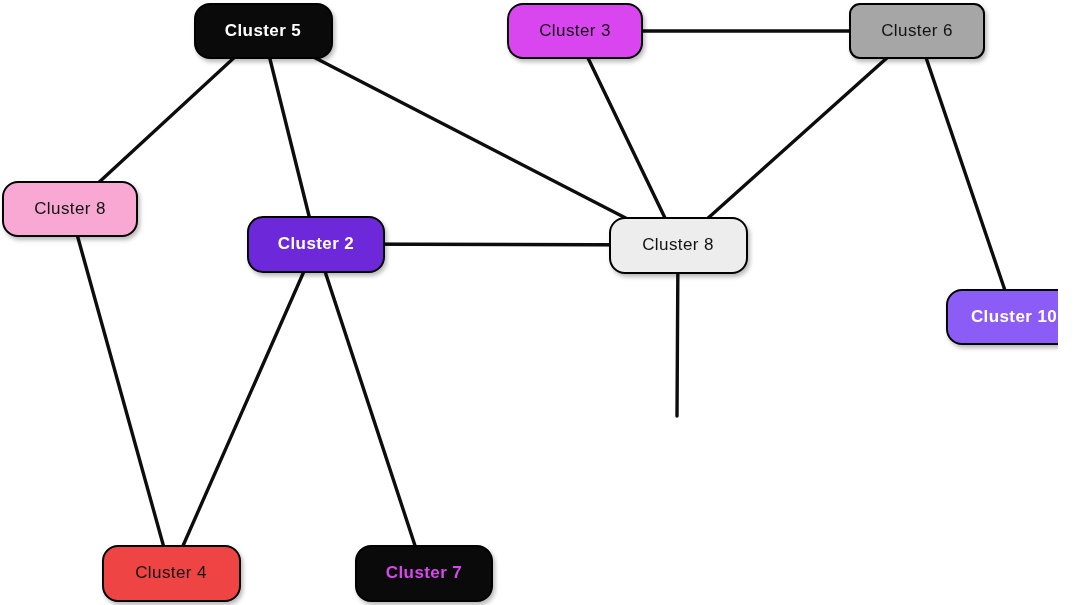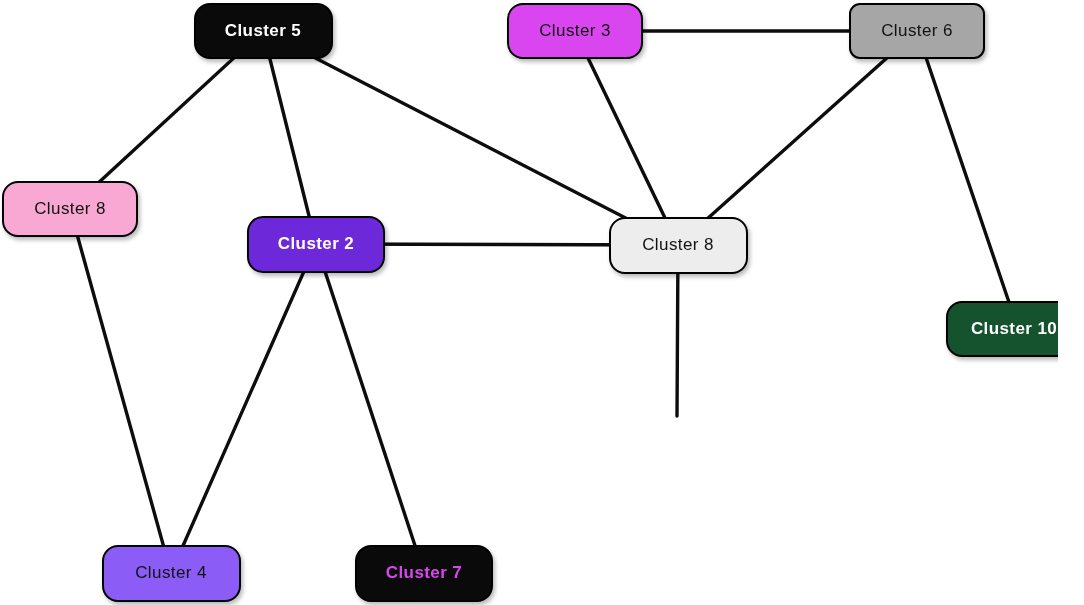--- a/index.html
+++ b/index.html
@@ -70,22 +70,22 @@
     </div>
     <div class="node" style="left: 2px; top: 181px; width: 136px; height: 56px; background: #f9a8d4; color: rgb(18, 18, 18); font-weight: 400;">
       <span>Cluster 8</span>
     </div>
     <div class="node" style="left: 247px; top: 215.5px; width: 138px; height: 57px; background: #6d28d9; color: rgb(255, 255, 255); font-weight: 700;">
       <span>Cluster 2</span>
     </div>
     <div class="node" style="left: 608.5px; top: 216.5px; width: 139px; height: 57px; background: rgb(237, 237, 237); color: rgb(18, 18, 18); font-weight: 400;">
       <span>Cluster 8</span>
     </div>
-    <div class="node" style="left: 945.5px; top: 289px; width: 137px; height: 56px; background: #14532d; color: rgb(255, 255, 255); font-weight: 600; margin-top: 12px;">
+    <div class="node" style="left: 945.5px; top: 289px; width: 137px; height: 56px; background: #8b5cf6; color: rgb(255, 255, 255); font-weight: 600;">
       <span>Cluster 10</span>
     </div>
-    <div class="node" style="left: 101.5px; top: 544.5px; width: 139px; height: 57px; background: #8b5cf6; color: rgb(18, 18, 18); font-weight: 400;">
+    <div class="node" style="left: 101.5px; top: 544.5px; width: 139px; height: 57px; background: #ef4444; color: rgb(18, 18, 18); font-weight: 400;">
       <span>Cluster 4</span>
     </div>
     <div class="node" style="left: 355px; top: 544.5px; width: 138px; height: 57px; background: rgb(10, 10, 10); color: #d946ef; font-weight: 700;">
       <span>Cluster 7</span>
     </div>
   </div>
 
 </body></html>

